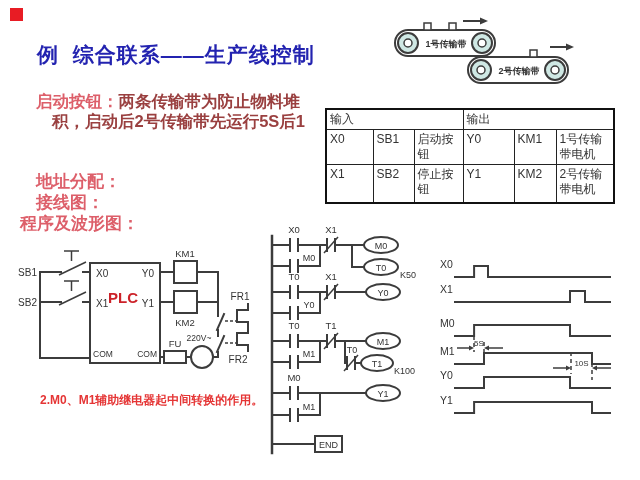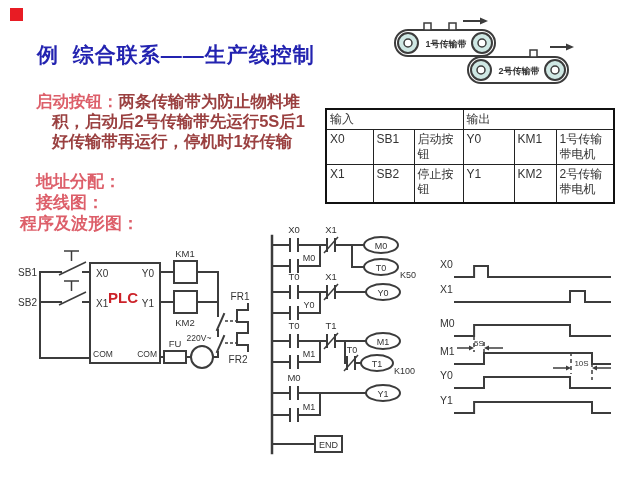--- a/index.html
+++ b/index.html
@@ -273,21 +273,20 @@
       </g>
     </g>
   </svg>
 
   <div class="abs red-square"></div>
   <div class="abs title">例  综合联系——生产线控制</div>
 
   <div class="abs proc">
     <div class="proc-line"><span class="lp-head">启动按钮：</span><span>两条传输带为防止物料堆</span></div>
     <div class="proc-line indent">积，启动后2号传输带先运行5S后1</div>
-    <div class="proc-line indent">好传输带再运行，停机时1好传输</div>
   </div>
 
   <div class="abs sub-head" style="left:36px; top:191px;">接线图：</div>
   <div class="abs sub-head" style="left:36px; top:170px;">地址分配：</div>
   <div class="abs sub-head" style="left:20px; top:212px;">程序及波形图：</div>
 
   <table class="abs io-table">
     <colgroup>
       <col style="width:47px">
         <col style="width:41px">
@@ -314,15 +313,16 @@
       <td>SB2</td>
       <td>停止按钮</td>
       <td>Y1</td>
       <td>KM2</td>
       <td>2号传输带电机</td>
     </tr>
   </tbody>
     </table>
 
   <div class="abs notes">
+    <div class="n2">2.M0、M1辅助继电器起中间转换的作用。</div>
   </div>
 
 </div>
 
 </body></html>

